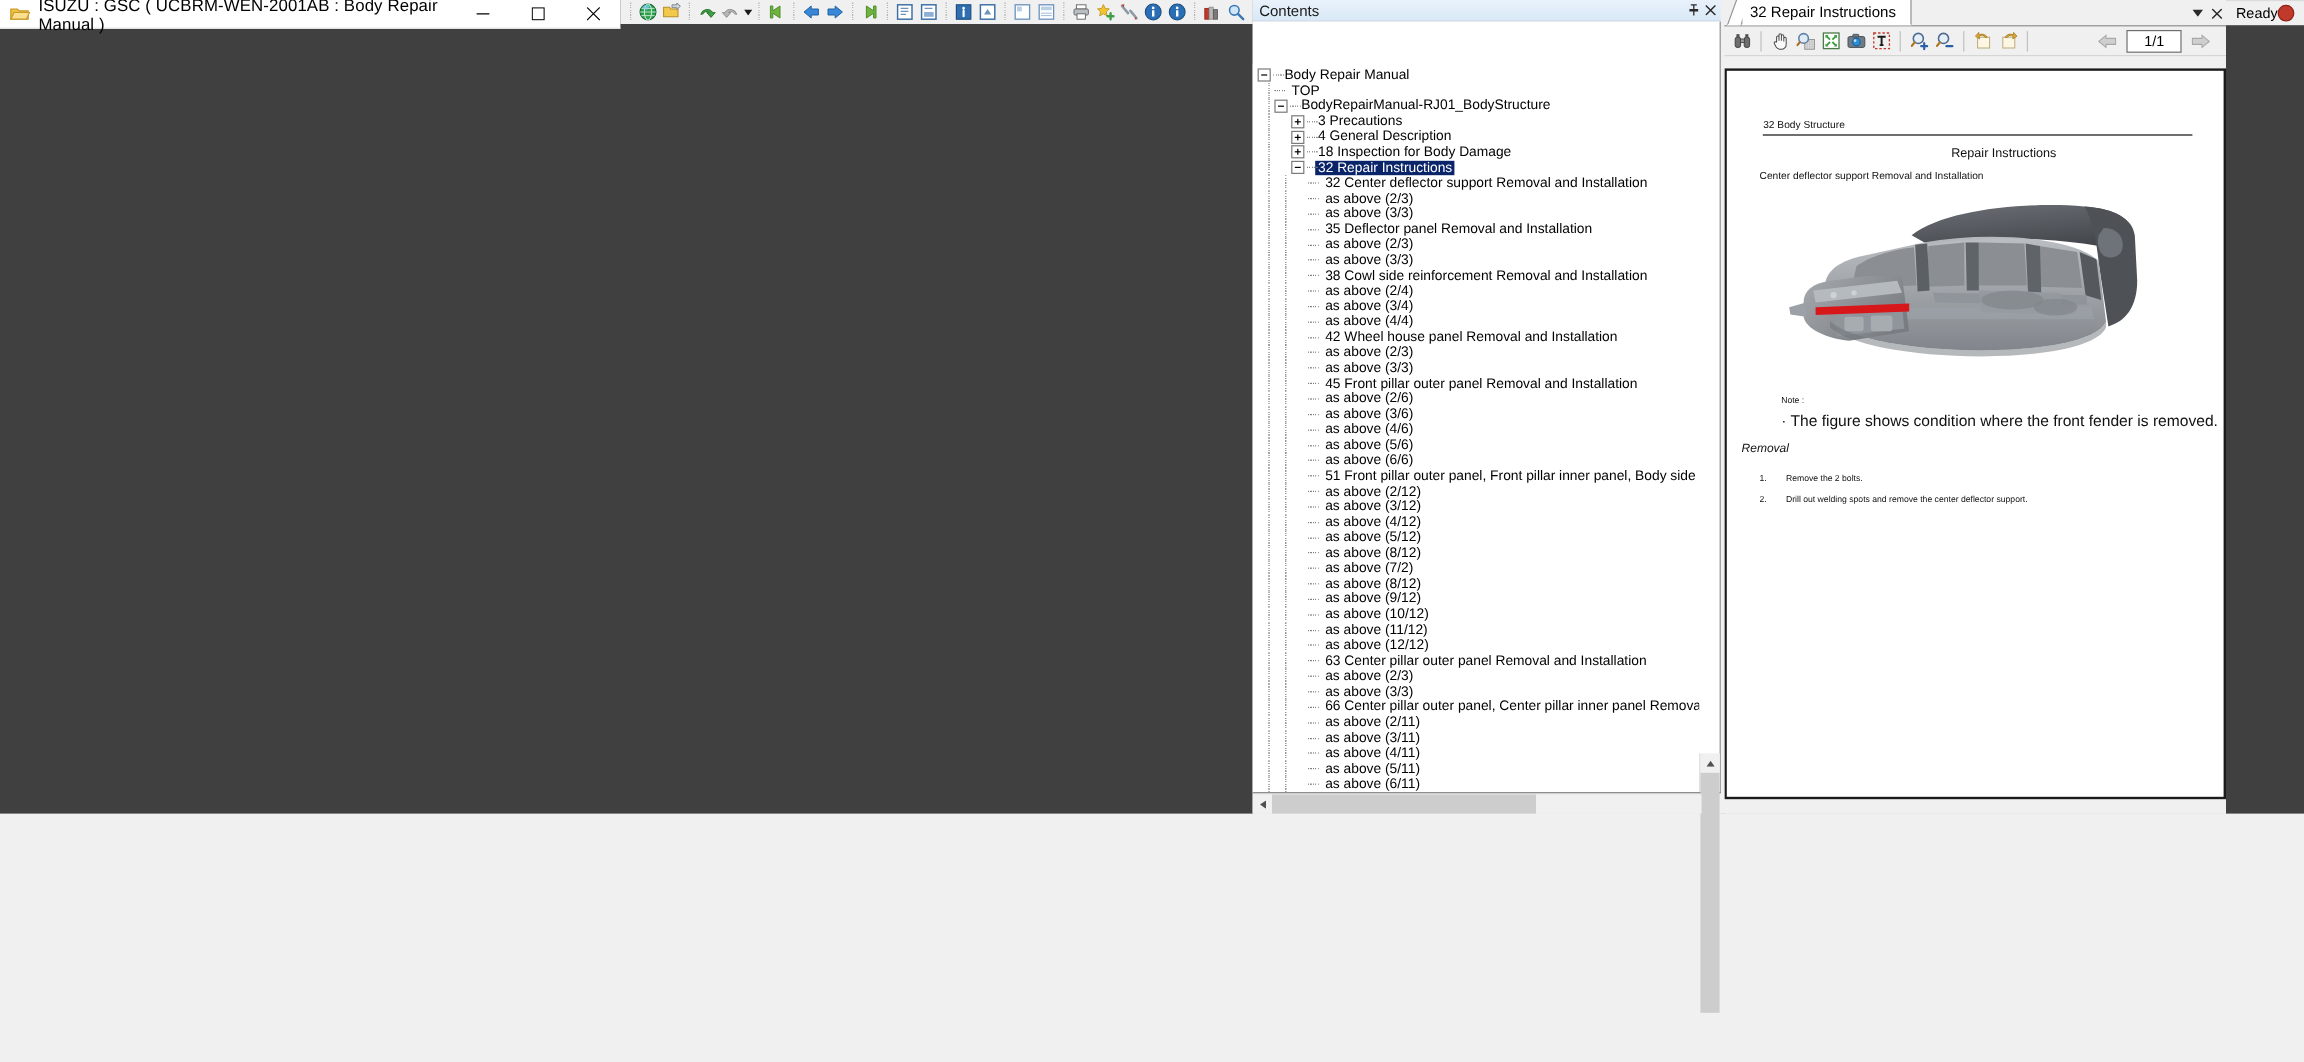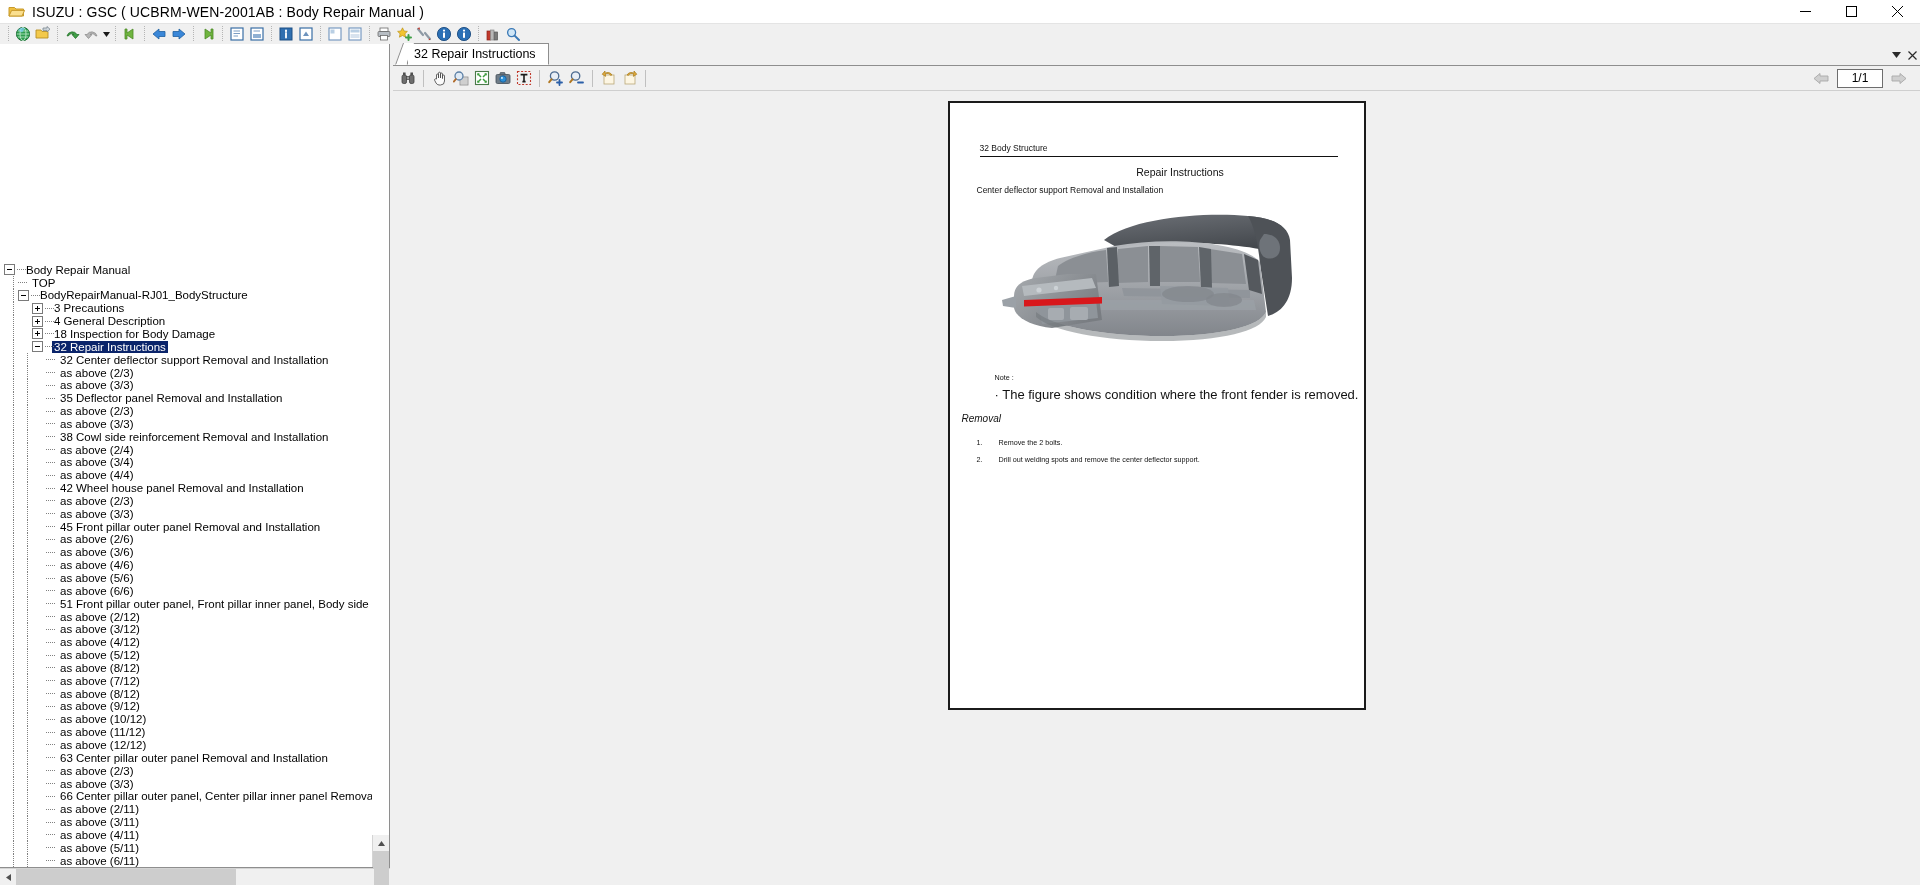--- a/index.html
+++ b/index.html
@@ -3,21 +3,21 @@
 <meta charset="utf-8">
 <style>
   html,body{margin:0;padding:0;}
   body{
     width:1920px;height:885px;overflow:hidden;
     font-family:"Liberation Sans", sans-serif;
     font-size:13px;color:#000;
     background:#f0f0f0;
     -webkit-font-smoothing:antialiased;
   }
-  .app{width:1920px;height:885px;display:flex;flex-direction:column;background:#404040;}
+  .app{width:1920px;height:678px;display:flex;flex-direction:row;background:#404040;}
 
   
   .titlebar{
     height:23px;min-height:23px;display:flex;align-items:center;
     background:#ffffff;border-bottom:1px solid #e4e4e4;
     padding-left:8px;position:relative;
   }
   .app-icon{width:17px;height:15px;margin-right:7px;flex:0 0 auto;position:relative;}
   .title-text{font-size:14px;color:#000;letter-spacing:.1px;}
   .win-btns{margin-left:auto;display:flex;height:23px;}
@@ -360,20 +360,33 @@
       <svg width="16" height="16" viewBox="0 0 16 16">
         <circle cx="6.6" cy="6.6" r="4" fill="#cfe6f7" stroke="#3a78b5" stroke-width="1.3"></circle>
         <path d="M9.6 9.6 L14 14" stroke="#3a78b5" stroke-width="2" stroke-linecap="round"></path>
       </svg>
     </div>
   </div>
 
   <div class="body">
 
     <div class="contents">
+      <div class="contents-head">
+        <span class="contents-title">Contents</span>
+        <span class="pin-btn">
+          <svg width="11" height="11" viewBox="0 0 11 11">
+            <path d="M3 1 H8 M5.5 1 V5 M2.4 5 H8.6 L8.6 6 H2.4 Z M5.5 6 V10" stroke="#2a2a2a" stroke-width="1.1" fill="none"></path>
+          </svg>
+        </span>
+        <span class="xclose-btn">
+          <svg width="9" height="9" viewBox="0 0 9 9">
+              <path d="M0.5 0.5 L8.5 8.5 M8.5 0.5 L0.5 8.5" stroke="#2a2a2a" stroke-width="1.2"></path>
+            </svg>
+        </span>
+      </div>
 
       <div class="tree-wrap">
         <div class="tree" id="tree">
             <div class="row">
               <span class="ind" style="width: 4px;"></span>
               <span class="exp"></span>
               <span class="dots" style="width: 6px;"></span>
               <span class="lbl">Body Repair Manual</span>
             </div>
             <div class="row">
@@ -622,21 +635,21 @@
               </span>
               <span class="dots"></span>
               <span class="lbl">as above (8/12)</span>
             </div>
             <div class="row">
               <span class="ind" style="width: 46px;">
                 <span class="vline" style="left: 13px;"></span>
                 <span class="vline" style="left: 27px;"></span>
               </span>
               <span class="dots"></span>
-              <span class="lbl">as above (7/12)</span>
+              <span class="lbl">as above (7/2)</span>
             </div>
             <div class="row">
               <span class="ind" style="width: 46px;">
                 <span class="vline" style="left: 13px;"></span>
                 <span class="vline" style="left: 27px;"></span>
               </span>
               <span class="dots"></span>
               <span class="lbl">as above (8/12)</span>
             </div>
             <div class="row">
@@ -966,13 +979,17 @@
           </div>
           <div class="pg-step" style="top:352px;">
             <span class="num">2.</span>
             <span>Drill out welding spots and remove the center deflector support.</span>
           </div>
         </div>
       </div>
     </div>
   </div>
 
+  <div class="statusbar">
+    <span>Ready</span>
+    <span class="status-dot"></span>
+  </div>
 </div>
 
 </body></html>

